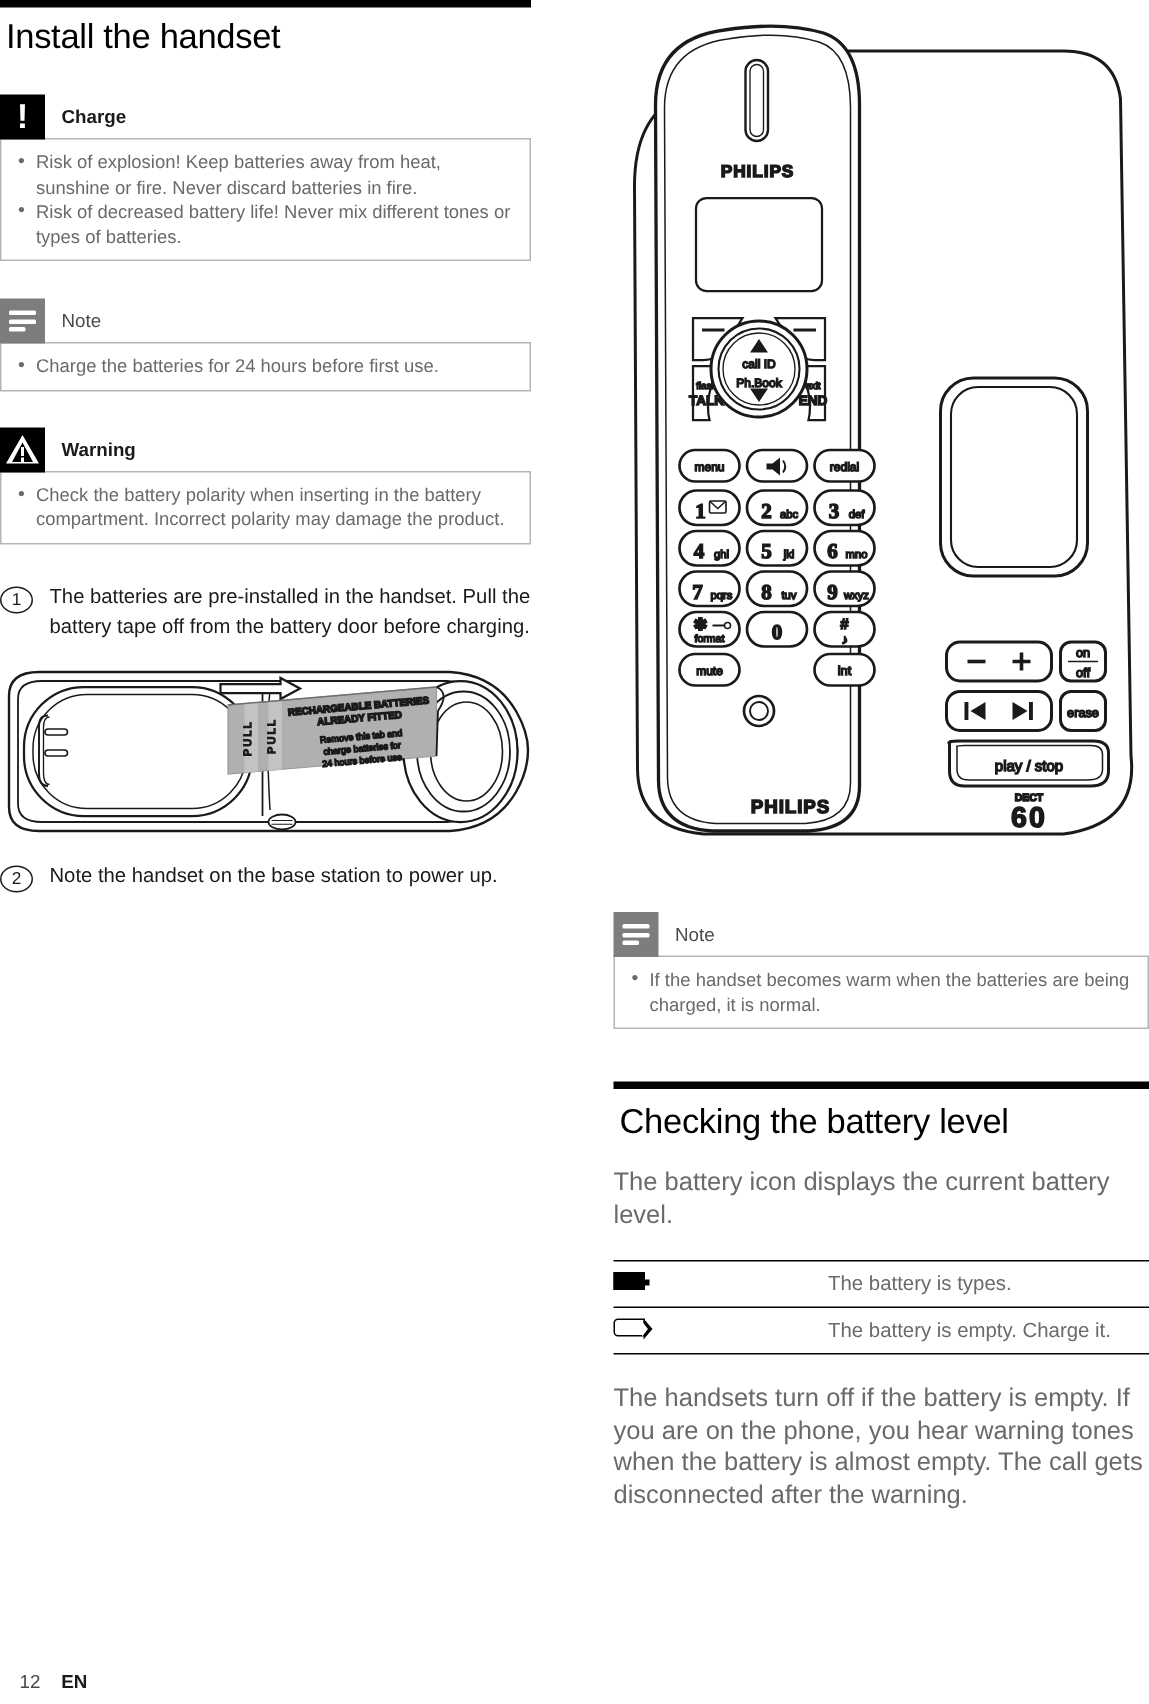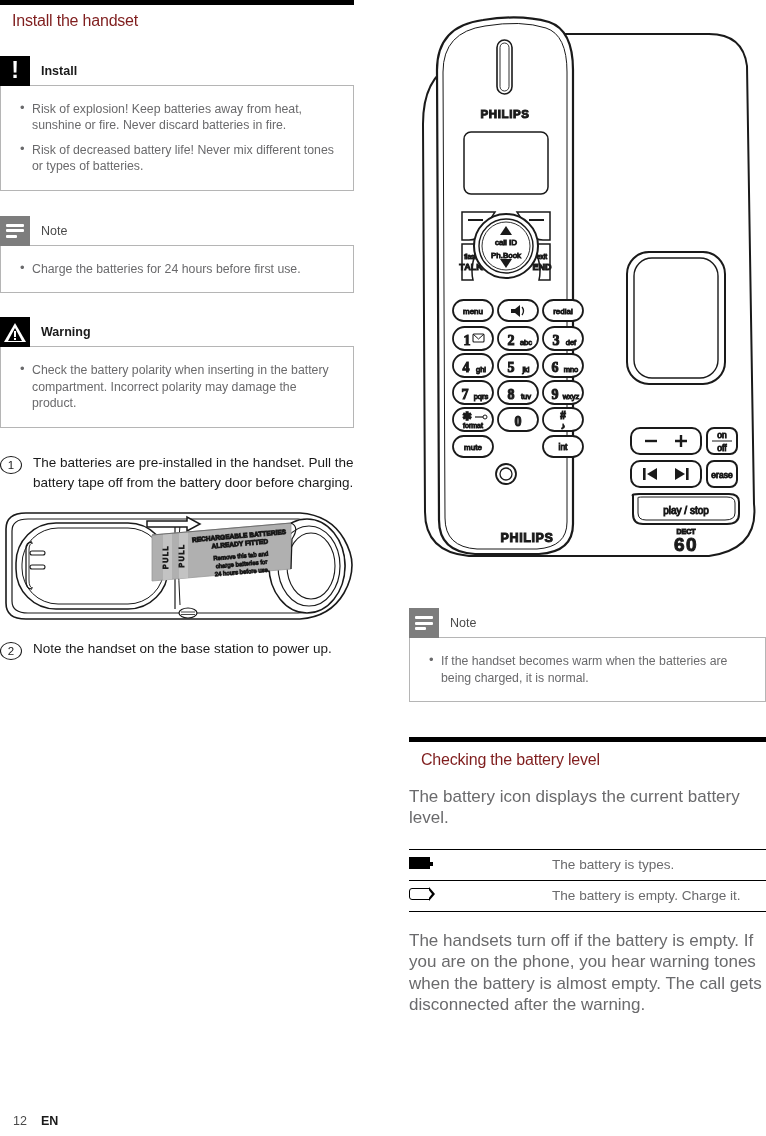--- a/index.html
+++ b/index.html
@@ -14,22 +14,22 @@
   .page { position: relative; width: 766px; height: 1136px; overflow: hidden; }
 
   
   .col-left  { position: absolute; left: 0px;   top: 0px; width: 354px; }
   .col-right { position: absolute; left: 409px; top: 0px; width: 357px; }
 
   
   .rule-top { height: 5px; background: #000000; width: 354px; }
   .rule-top.r { width: 357px; }
   h1.title {
-    font-size: 16px; font-weight: normal; color: #7f1d1d;
-    margin: 7px 0 0 12px; letter-spacing: -0.2px; line-height: 1.1;
+    font-size: 23px; font-weight: normal; color: #000000;
+    margin: 7px 0 0 4px; letter-spacing: -0.2px; line-height: 1.1;
     font-family: "Liberation Sans", sans-serif;
   }
 
   
   .notice { position: relative; margin-top: 0; }
   .notice-head { display: flex; align-items: flex-start; height: 30px; }
   .notice-badge {
     width: 30px; height: 30px; flex: 0 0 30px;
     display: flex; align-items: center; justify-content: center;
   }
@@ -54,21 +54,21 @@
   .warn-dot  { position: absolute; left: -1.3px; top: 15px; width: 2.6px; height: 2.6px; background: #fff; z-index: 3; }
   .notice-label {
     font-size: 12.5px; color: #4a4a4a; padding-left: 11px; line-height: 30px;
   }
   .notice-label.bold { color: #1a1a1a; font-weight: bold; }
   .notice-body {
     border: 1px solid #b5b5b5; margin-top: -1px;
     padding: 7px 8px 7px 8px; font-size: 12.3px; line-height: 16.5px; color: #6a6a6c;
   }
   .notice-body ul { margin: 0; padding: 0; list-style: none; }
-  .notice-body li { position: relative; padding-left: 15px; margin: 8px; }
+  .notice-body li { position: relative; padding-left: 15px; margin: 0; }
   .notice-body li::before {
     content: "\2022"; position: absolute; left: 3px; top: -1px; font-size: 13px; color: #6a6a6c;
   }
 
   
   .step { display: flex; align-items: flex-start; }
   .step-num {
     flex: 0 0 22px; width: 18px; height: 18px; border: 1.2px solid #1a1a1a;
     border-radius: 50%; font-size: 11.5px; color: #1a1a1a; text-align: center;
     line-height: 16px; margin-top: 3px; font-family: "Liberation Sans", sans-serif;
@@ -130,21 +130,21 @@
   <div class="col-left">
 
     <div class="rule-top"></div>
     <h1 class="title">Install the handset</h1>
 
     <div class="notice" style="margin-top:26px;">
       <div class="notice-head">
         <div class="notice-badge badge-caution">
           <span class="glyph">!</span>
         </div>
-        <div class="notice-label bold">Install</div>
+        <div class="notice-label bold">Charge</div>
       </div>
       <div class="notice-body">
         <ul>
           <li>Risk of explosion! Keep batteries away from heat, sunshine or fire. Never discard batteries in fire.</li>
           <li>Risk of decreased battery life! Never mix different tones or types of batteries.</li>
         </ul>
       </div>
     </div>
 
     <div class="notice" style="margin-top:25px;">

